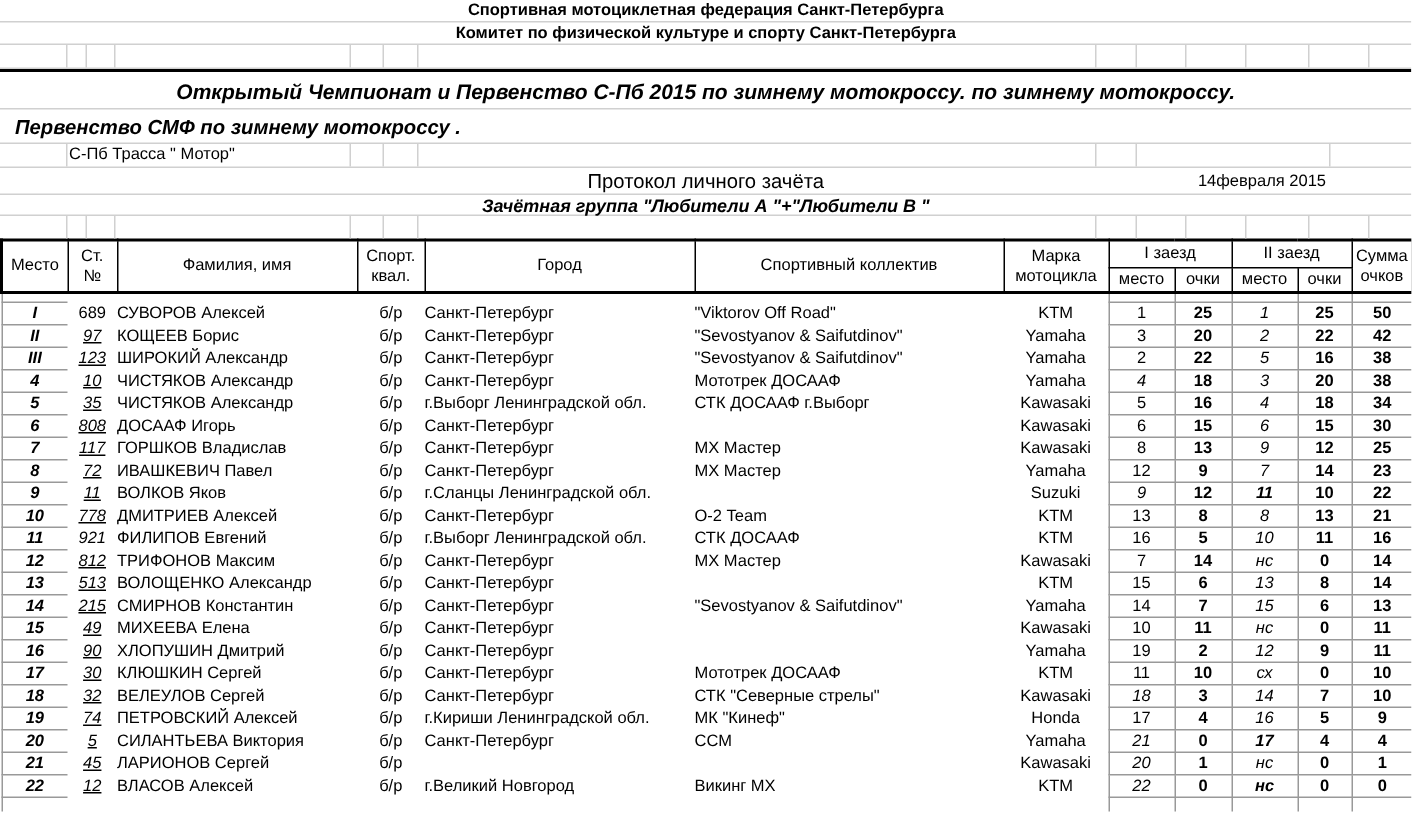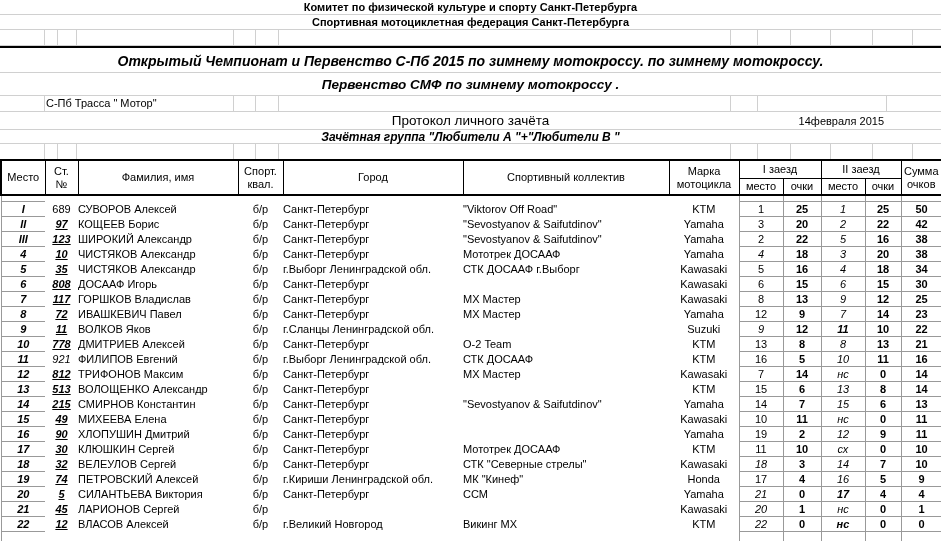--- a/index.html
+++ b/index.html
@@ -10,21 +10,21 @@
     font-family:"Liberation Sans","DejaVu Sans",sans-serif;
   }
   .hline{border-bottom:1px solid #d0d0d0;}
   .org-row{height:15px;line-height:15px;text-align:center;font-size:11px;font-weight:bold;}
   .grid-row{position:relative;}
   .grid-row .v{position:absolute;top:0;bottom:0;width:0;border-left:1px solid #d0d0d0;}
   #grid-a{height:16px;}
   #grid-b{height:15px;}
   .title1{height:27px;line-height:26px;border-top:2px solid #000;text-align:center;
           font-size:14px;font-weight:bold;font-style:italic;}
-  .title2{height:23px;line-height:23px;text-align:center;font-size:13.5px;font-weight:bold;font-style:italic;}
+  .title2{height:23px;line-height:23px;font-size:13.5px;font-weight:bold;font-style:italic;padding-left:10px;}
   .stage{height:13px;line-height:12px;text-align:center;font-size:12.5px;font-weight:bold;font-style:italic;}
   .venue-row{height:16px;position:relative;font-size:11px;}
   .venue-row .v{position:absolute;top:0;bottom:0;width:0;border-left:1px solid #d0d0d0;}
   .venue-text{position:absolute;left:46px;top:1px;}
   .date-text{position:absolute;left:757px;width:129px;top:19px;text-align:right;padding-right:2px;}
   .protocol{height:17px;line-height:17px;text-align:center;font-size:13.5px;}
   .group{height:15px;line-height:14px;text-align:center;font-size:12px;font-weight:bold;font-style:italic;
          border-top:1px solid #d0d0d0;border-bottom:1px solid #d0d0d0;}
   table.results{border-collapse:collapse;table-layout:fixed;width:941px;font-size:11px;}
   table.results thead{border:2px solid #000;padding-left:36px;}
@@ -33,36 +33,36 @@
   table.results thead tr.h1 th{height:18px;}
   table.results thead tr.h2 th{height:17px;}
   table.results td{height:15px;padding:0;vertical-align:middle;white-space:nowrap;overflow:hidden;}
   tr.spacer td{height:6px;}
   tr.tailrow td{height:10px;}
   .tc{text-align:center;}
   .tl{text-align:left;}
   .pad6{padding-left:6px;}
   .pad8{padding-left:8px;}
   .place-cell{font-weight:bold;font-style:italic;}
-  .no-iu{font-style:italic;text-decoration:underline;font-weight:bold;}
+  .no-iu{font-style:italic;text-decoration:underline;}
   .no-i{font-style:italic;}
   .pts{font-weight:bold;}
   .it{font-style:italic;}
   .bold{font-weight:bold;}
   .b-place{border-left:1px solid #999;border-bottom:1px solid #999;}
   .b-num{border-left:1px solid #999;border-right:1px solid #999;border-bottom:1px solid #999;}
   .nb{border-bottom:none !important;}
 </style>
 </head>
 <body>
 
 <div class="page">
 
+  <div class="org-row hline">Спортивная мотоциклетная федерация Санкт-Петербурга</div>
   <div class="org-row hline">Комитет по физической культуре и спорту Санкт-Петербурга</div>
-  <div class="org-row hline">Спортивная мотоциклетная федерация Санкт-Петербурга</div>
 
   <div id="grid-a" class="grid-row hline">
     <span class="v" style="left:44px"></span>
       <span class="v" style="left:57px"></span>
     <span class="v" style="left:76px"></span>
       <span class="v" style="left:233px"></span>
     <span class="v" style="left:255px"></span>
       <span class="v" style="left:278px"></span>
     <span class="v" style="left:730px"></span>
       <span class="v" style="left:757px"></span>

